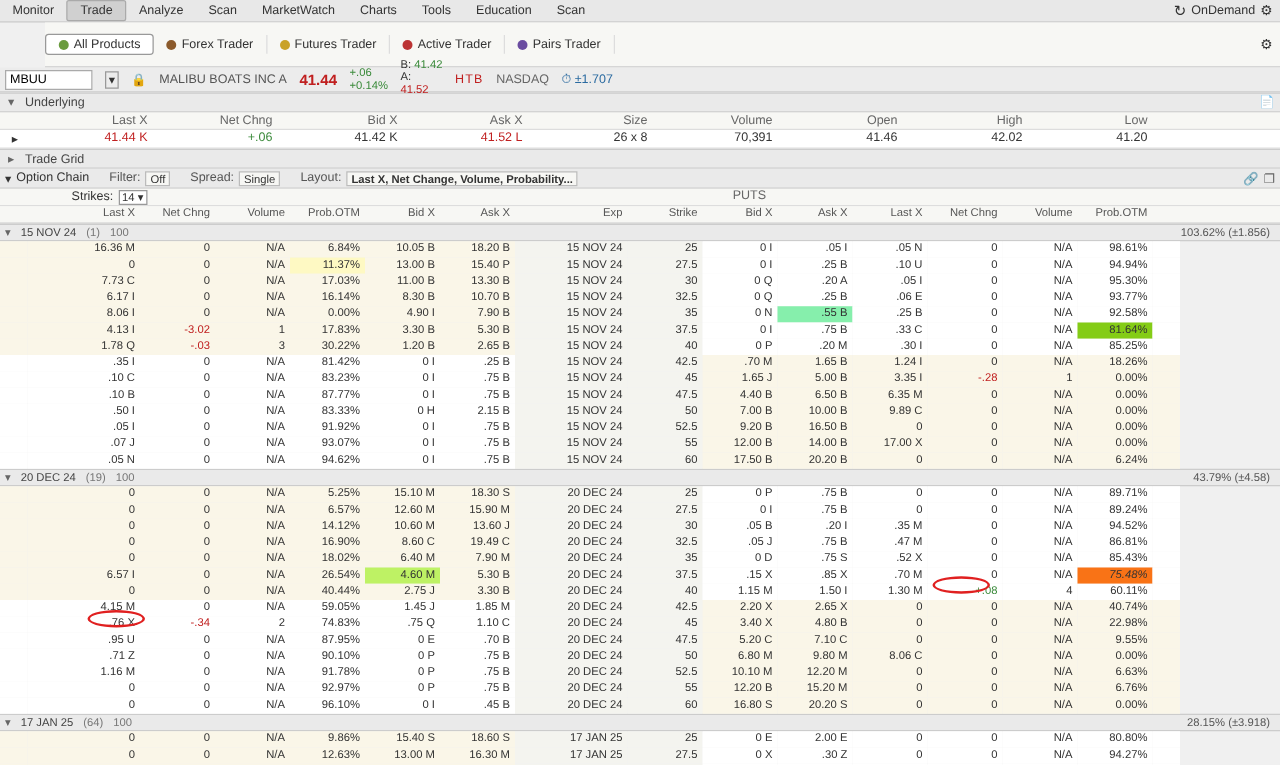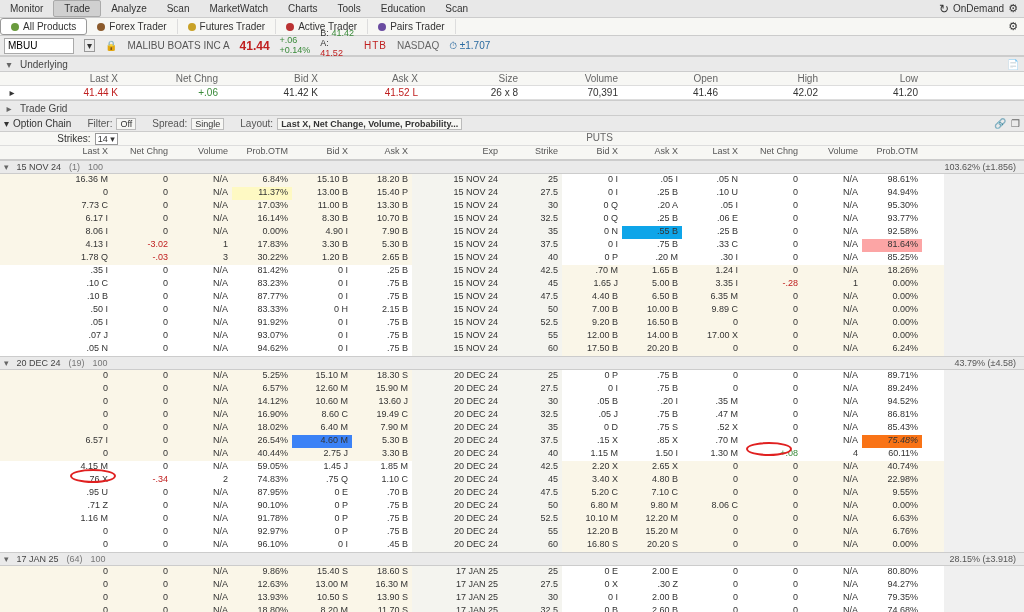--- a/index.html
+++ b/index.html
@@ -8,21 +8,21 @@
 
   
   .menubar { display: flex; align-items: center; background: #e8e8e8; border-bottom: 1px solid #ccc; height: 18px; }
   .menubar .menu-item { padding: 2px 10px; cursor: pointer; }
   .menubar .menu-item.active { background: #d0d0d0; border: 1px solid #aaa; border-radius: 2px; }
   .menubar .right { margin-left: auto; display: flex; align-items: center; padding-right: 6px; gap: 4px; }
   .gear-icon::before { content: "\2699"; font-size: 11px; }
   .ondemand-icon::before { content: "\21BB"; font-size: 12px; }
 
   
-  .product-tabs { display: flex; align-items: center; background: #f7f7f4; border-bottom: 1px solid #ccc; height: 18px; }
+  .product-tabs { display: flex; align-items: center; background: #f7f7f4; border-bottom: 1px solid #ccc; height: 36px; margin-left: 36px; }
   .ptab { display: flex; align-items: center; gap: 4px; padding: 2px 10px; border-right: 1px solid #ddd; cursor: pointer; }
   .ptab.active { background: #fff; border: 1px solid #999; border-radius: 3px; }
   .ptab .dot { width: 8px; height: 8px; border-radius: 50%; }
   .dot-green { background: #6a9b3e; }
   .dot-brown { background: #8b5a2b; }
   .dot-yellow { background: #c9a227; }
   .dot-red { background: #b33; }
   .dot-purple { background: #6a4ca0; }
 
   
@@ -248,21 +248,21 @@
         <span style="color:#777;">(1)</span>
         <span style="color:#777;">100</span>
         <span class="summary">103.62% (±1.856)</span>
       </div>
       <div class="r oc-grid">
         <div style="background: rgb(250, 246, 232);"></div>
         <div style="background: rgb(250, 246, 232);">16.36  M</div>
         <div style="background: rgb(250, 246, 232);">0</div>
         <div style="background: rgb(250, 246, 232);">N/A</div>
         <div style="background: rgb(250, 246, 232);">6.84%</div>
-        <div style="background: rgb(250, 246, 232);">15.10  B</div>
+        <div style="background: rgb(250, 246, 232);">10.05  B</div>
         <div style="background: rgb(250, 246, 232);">18.20  B</div>
         <div style="background: rgb(244, 244, 239);">15 NOV 24</div>
         <div style="background: rgb(244, 244, 239);">25</div>
         <div style="background: rgb(255, 255, 255);">0  I</div>
         <div style="background: rgb(255, 255, 255);">.05  I</div>
         <div style="background: rgb(255, 255, 255);">.05  N</div>
         <div style="background: rgb(255, 255, 255);">0</div>
         <div style="background: rgb(255, 255, 255);">N/A</div>
         <div style="background: rgb(255, 255, 255);">98.61%</div>
         <div style="background: rgb(255, 255, 255);"></div>
@@ -325,21 +325,21 @@
         <div style="background: rgb(250, 246, 232);"></div>
         <div style="background: rgb(250, 246, 232);">8.06  I</div>
         <div style="background: rgb(250, 246, 232);">0</div>
         <div style="background: rgb(250, 246, 232);">N/A</div>
         <div style="background: rgb(250, 246, 232);">0.00%</div>
         <div style="background: rgb(250, 246, 232);">4.90  I</div>
         <div style="background: rgb(250, 246, 232);">7.90  B</div>
         <div style="background: rgb(244, 244, 239);">15 NOV 24</div>
         <div style="background: rgb(244, 244, 239);">35</div>
         <div style="background: rgb(255, 255, 255);">0  N</div>
-        <div style="background: #0ea5e9;">.55  B</div>
+        <div style="background: #86efac;">.55  B</div>
         <div style="background: rgb(255, 255, 255);">.25  B</div>
         <div style="background: rgb(255, 255, 255);">0</div>
         <div style="background: rgb(255, 255, 255);">N/A</div>
         <div style="background: rgb(255, 255, 255);">92.58%</div>
         <div style="background: rgb(255, 255, 255);"></div>
       </div>
       <div class="r oc-grid">
         <div style="background: rgb(250, 246, 232);"></div>
         <div style="background: rgb(250, 246, 232);">4.13  I</div>
         <div class="neg" style="background: rgb(250, 246, 232);">-3.02</div>
@@ -347,21 +347,21 @@
         <div style="background: rgb(250, 246, 232);">17.83%</div>
         <div style="background: rgb(250, 246, 232);">3.30  B</div>
         <div style="background: rgb(250, 246, 232);">5.30  B</div>
         <div style="background: rgb(244, 244, 239);">15 NOV 24</div>
         <div style="background: rgb(244, 244, 239);">37.5</div>
         <div style="background: rgb(255, 255, 255);">0  I</div>
         <div style="background: rgb(255, 255, 255);">.75  B</div>
         <div style="background: rgb(255, 255, 255);">.33  C</div>
         <div style="background: rgb(255, 255, 255);">0</div>
         <div style="background: rgb(255, 255, 255);">N/A</div>
-        <div style="background: #fca5a5;">81.64%</div>
+        <div style="background: #84cc16;">81.64%</div>
         <div style="background: rgb(255, 255, 255);"></div>
       </div>
       <div class="r oc-grid">
         <div style="background: rgb(250, 246, 232);"></div>
         <div style="background: rgb(250, 246, 232);">1.78  Q</div>
         <div class="neg" style="background: rgb(250, 246, 232);">-.03</div>
         <div style="background: rgb(250, 246, 232);">3</div>
         <div style="background: rgb(250, 246, 232);">30.22%</div>
         <div style="background: rgb(250, 246, 232);">1.20  B</div>
         <div style="background: rgb(250, 246, 232);">2.65  B</div>
@@ -597,21 +597,21 @@
         <div style="background: rgb(255, 255, 255);">N/A</div>
         <div style="background: rgb(255, 255, 255);">85.43%</div>
         <div style="background: rgb(255, 255, 255);"></div>
       </div>
       <div class="r oc-grid">
         <div style="background: rgb(250, 246, 232);"></div>
         <div style="background: rgb(250, 246, 232);">6.57  I</div>
         <div style="background: rgb(250, 246, 232);">0</div>
         <div style="background: rgb(250, 246, 232);">N/A</div>
         <div style="background: rgb(250, 246, 232);">26.54%</div>
-        <div style="background: #3b82f6;">4.60  M</div>
+        <div style="background: #bef264;">4.60  M</div>
         <div style="background: rgb(250, 246, 232);">5.30  B</div>
         <div style="background: rgb(244, 244, 239);">20 DEC 24</div>
         <div style="background: rgb(244, 244, 239);">37.5</div>
         <div style="background: rgb(255, 255, 255);">.15  X</div>
         <div style="background: rgb(255, 255, 255);">.85  X</div>
         <div style="background: rgb(255, 255, 255);">.70  M</div>
         <div style="background: rgb(255, 255, 255);">0</div>
         <div style="background: rgb(255, 255, 255);">N/A</div>
         <div style="background: #f97316; font-style: italic;">75.48%</div>
         <div style="background: rgb(255, 255, 255);"></div>

